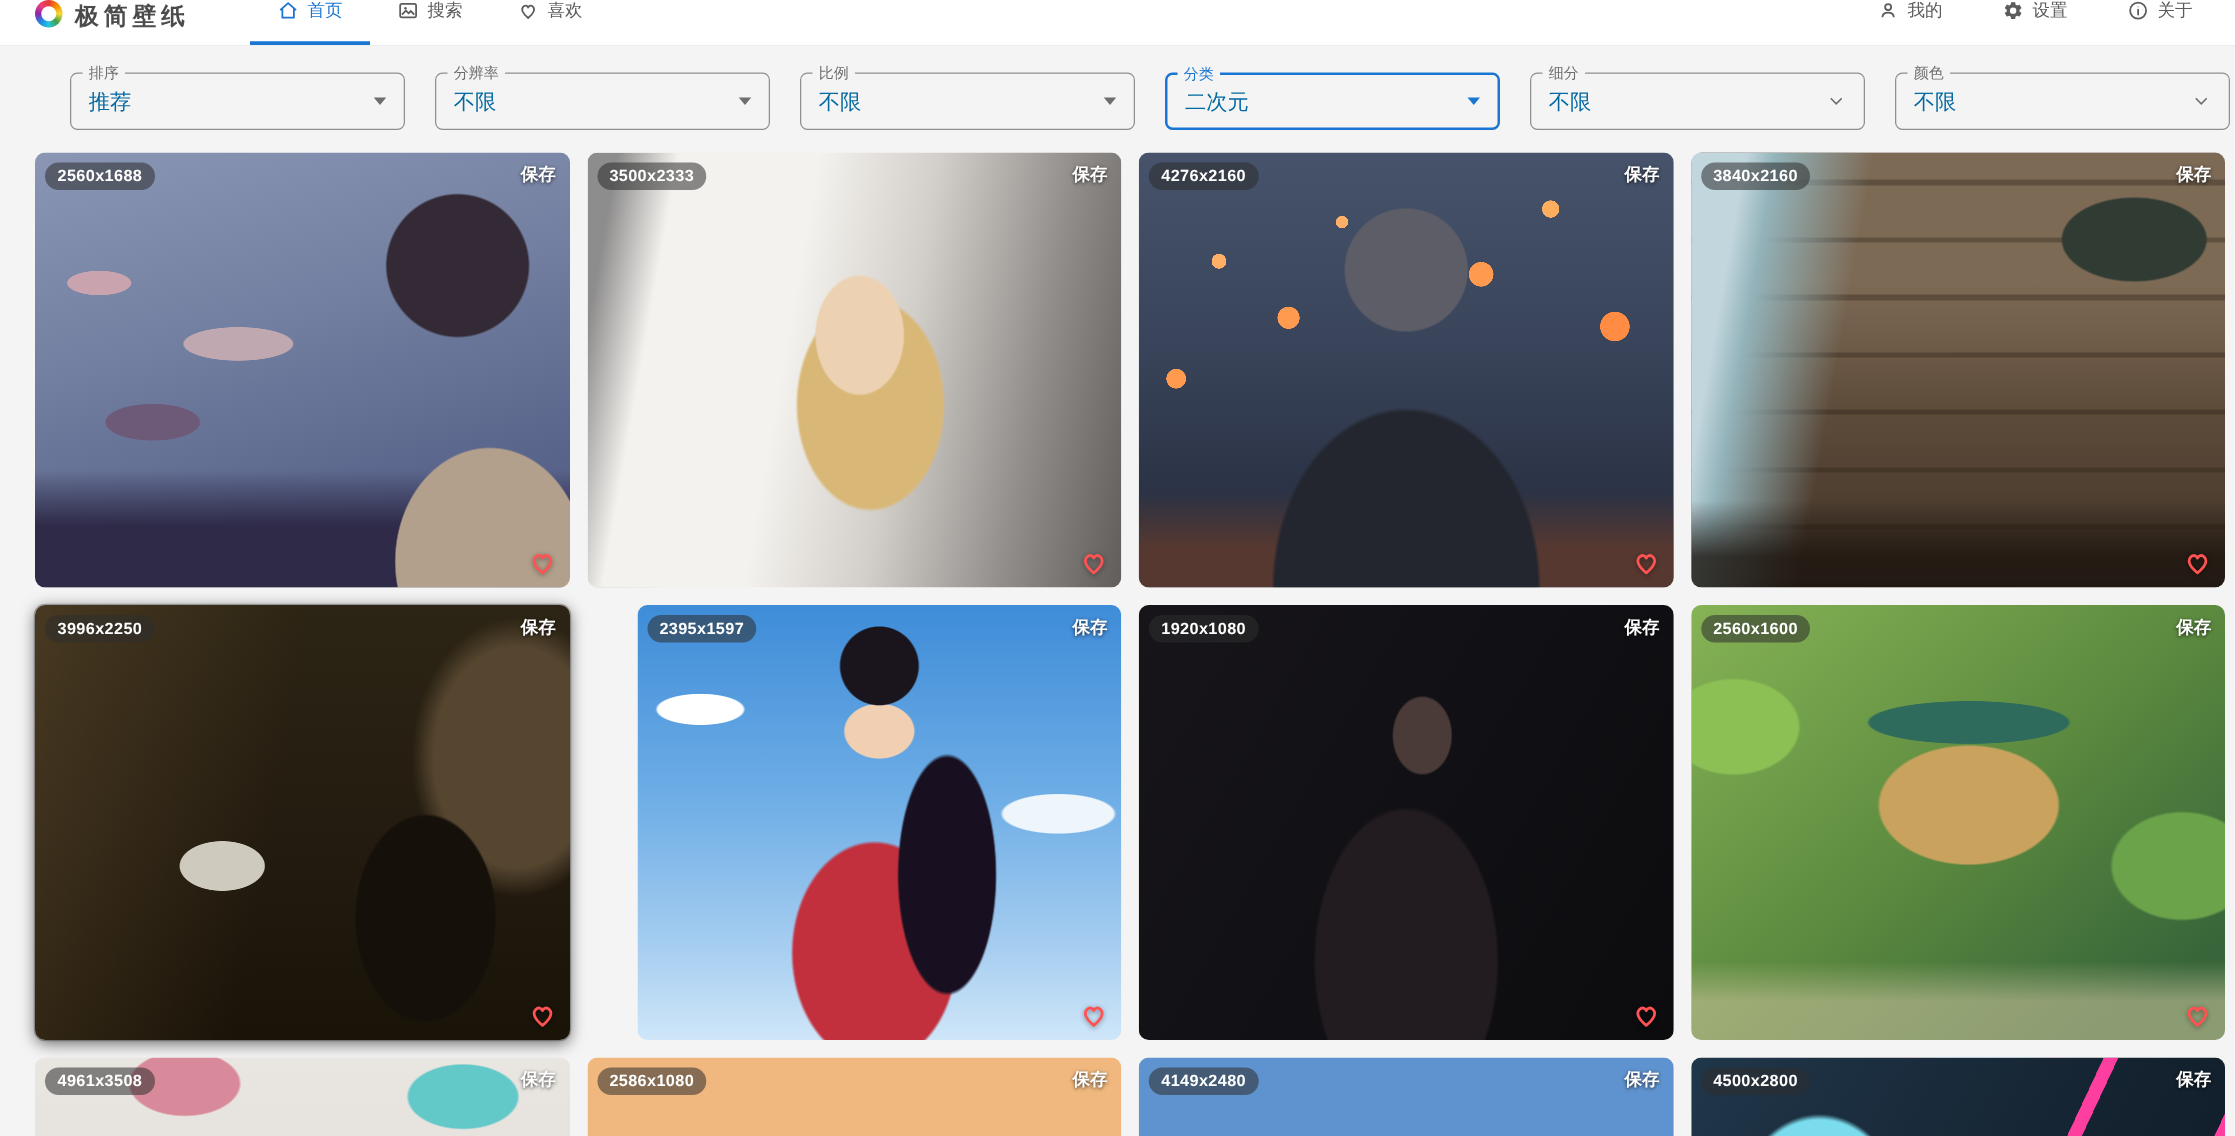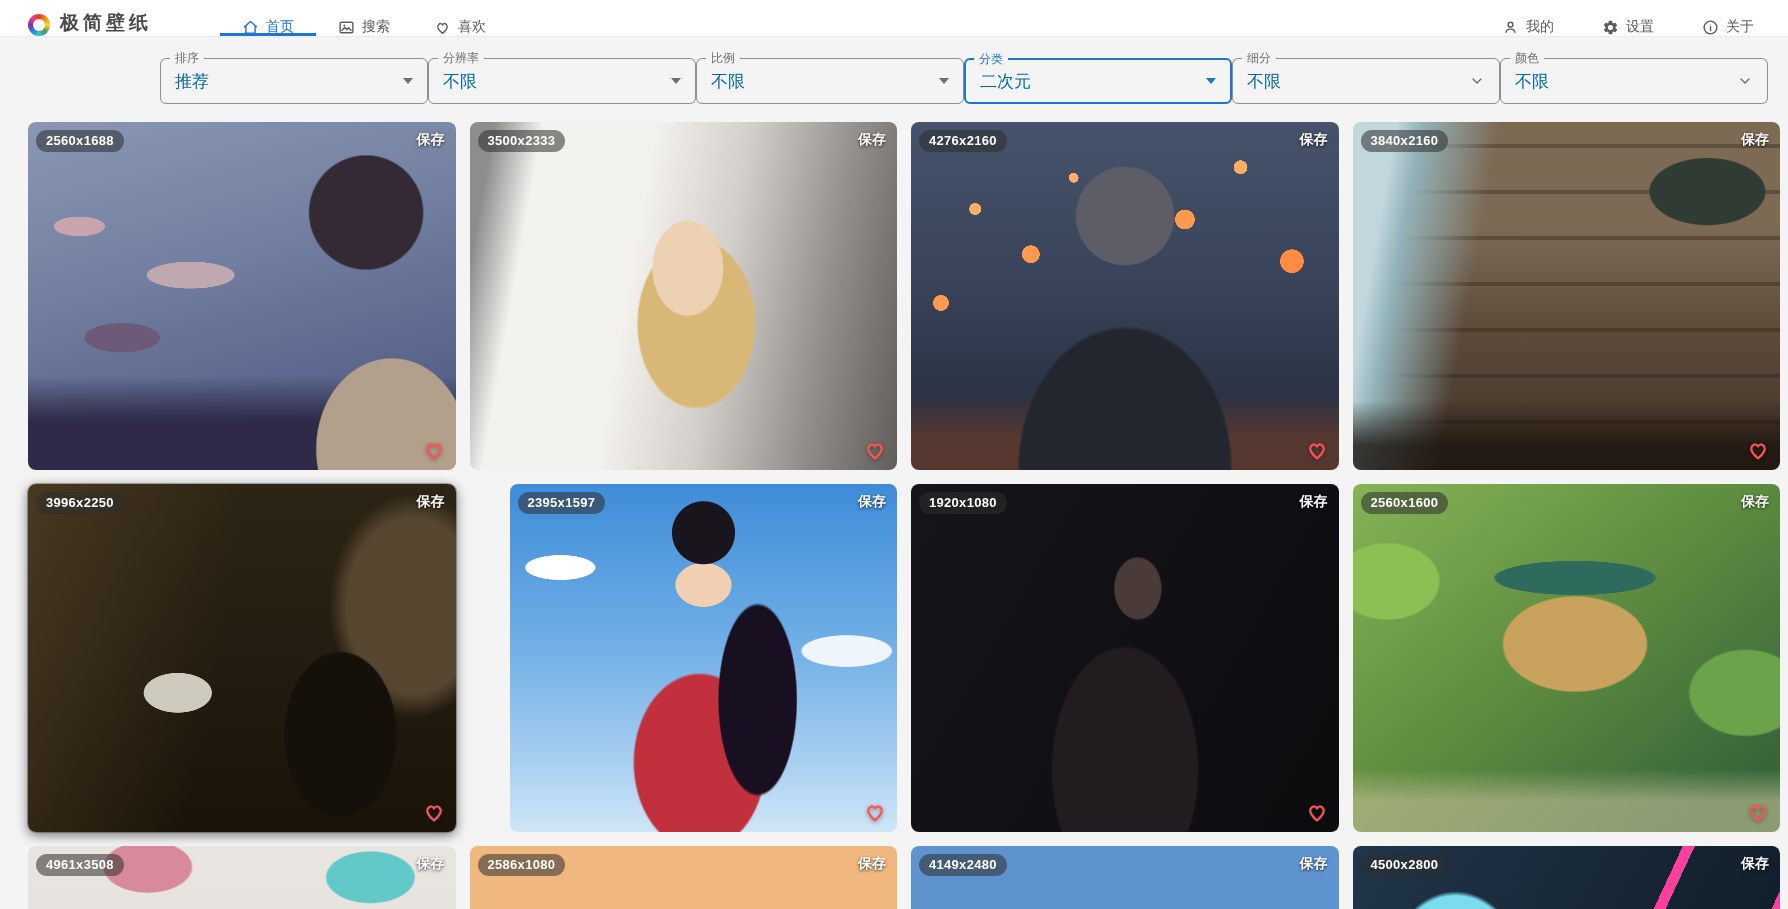--- a/index.html
+++ b/index.html
@@ -2,34 +2,34 @@
 <html style="--accent: #1976d2; --heart: #ff5252;"><head>
 <meta charset="utf-8">
 <style>
   :root{ --accent:#1976d2; --heart:#ff5252; --bg:#f4f4f4; }
   *{box-sizing:border-box; margin:0; padding:0;}
   html,body{width:1788px;height:909px;overflow:hidden;}
   body{background:var(--bg);font-family:"Liberation Sans","DejaVu Sans",sans-serif;position:relative;}
 
   
   .header{height:37px;background:#fff;border-bottom:1px solid #ececec;display:flex;align-items:stretch;padding:0 28px;}
-  .logo{display:flex;align-items:flex-end;gap:10px;margin-right:68px;}
+  .logo{display:flex;align-items:flex-start;gap:10px;margin-right:48px;}
   .logo-ring{width:22px;height:22px;border-radius:50%;position:relative;
     background:conic-gradient(#e53935,#fb8c00,#fdd835,#43a047,#26c6da,#1e88e5,#8e24aa,#ec407a,#e53935);}
   .logo-ring::after{content:"";position:absolute;inset:5px;border-radius:50%;background:#fff;}
   .logo-text{font-size:19px;font-weight:bold;color:#4b4b4b;letter-spacing:4px;}
   .nav{display:flex;align-items:stretch;}
-  .nav-item{display:flex;align-items:flex-end;gap:7px;padding:0 22px;font-size:14px;color:#5c5c5c;cursor:pointer;}
+  .nav-item{display:flex;align-items:flex-start;gap:7px;padding:0 22px;font-size:14px;color:#5c5c5c;cursor:pointer;}
   .nav-item.active{color:var(--accent);box-shadow:inset 0 -3px 0 var(--accent);}
   .nav-item svg{display:block;}
   .nav-right{margin-left:auto;display:flex;align-items:stretch;gap:36px;}
   .nav-right .nav-item{padding:0 6px;}
 
   
-  .filters{display:flex;padding:21px 20px 0 40px;justify-content:flex-end;}
+  .filters{display:flex;gap:24px;padding:21px 4px 0 40px;justify-content:flex-end;}
   .filter{position:relative;width:268px;height:46px;border:1px solid #8f8f8f;border-radius:6px;
     display:flex;align-items:center;padding:0 14px;cursor:pointer;background:transparent;}
   .filter .flabel{position:absolute;top:-9px;left:9px;background:var(--bg);padding:0 5px;font-size:12px;color:#6e6e6e;line-height:16px;}
   .filter .fvalue{font-size:17px;color:#0369a1;}
   .filter.active{border:2px solid var(--accent);}
   .filter.active .flabel{color:var(--accent);left:8px;}
   .arrow{margin-left:auto;}
   .caret{width:0;height:0;border-left:5px solid transparent;border-right:5px solid transparent;border-top:6px solid #6e6e6e;}
   .filter.active .caret{border-top-color:var(--accent);}
   .chev{width:16px;height:16px;}

